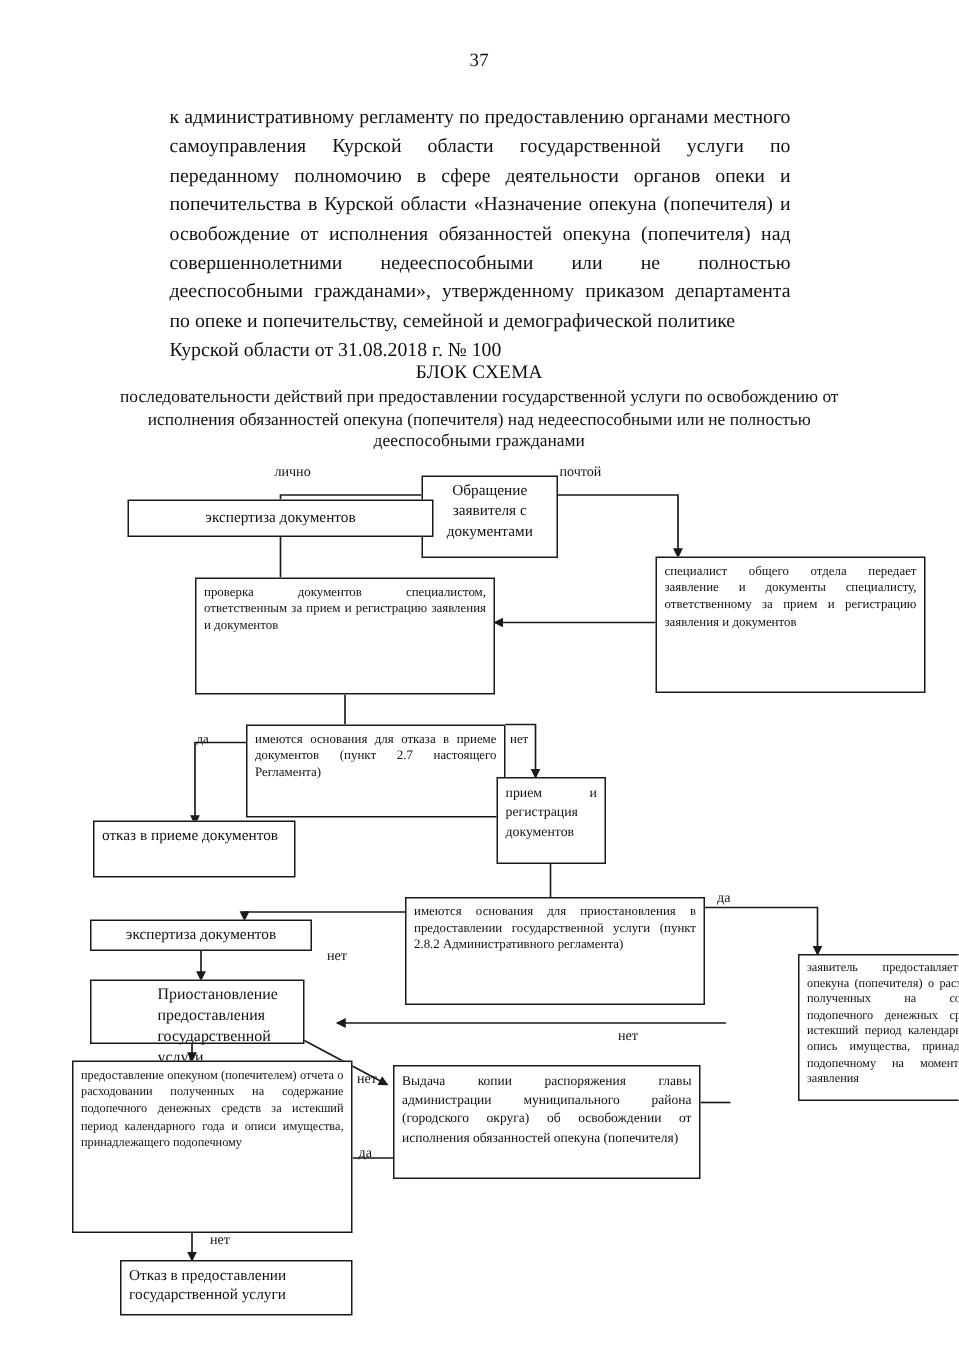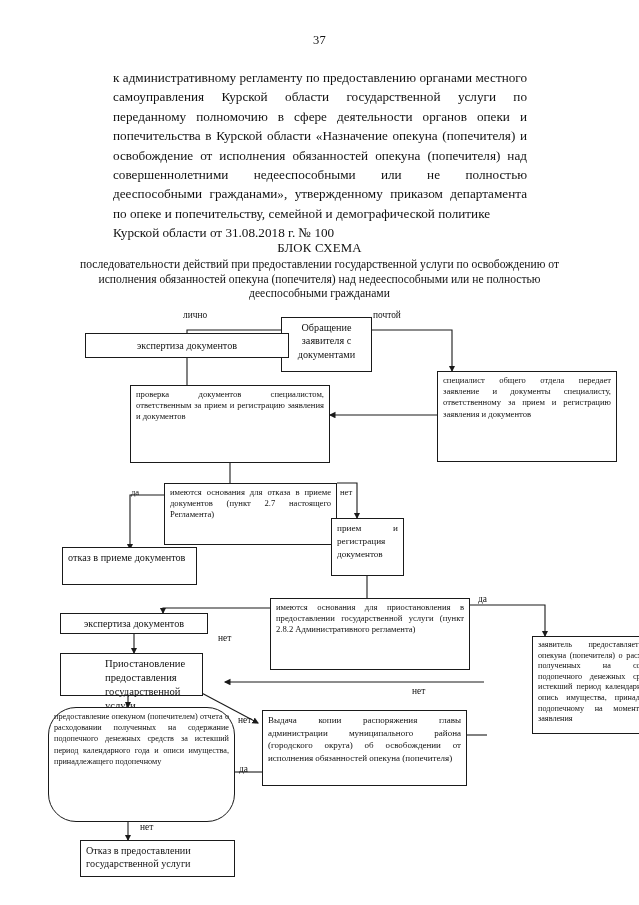--- a/index.html
+++ b/index.html
@@ -167,21 +167,21 @@
     </div>
 
     <div class="node left big" style="left:60px;top:653px;width:143px;height:43px;padding-left:44px;">
       <span>Приостановление предоставления государственной услуги</span>
     </div>
 
     <div class="node" style="left:484px;top:636px;width:148px;height:98px;font-size:8.2px;line-height:10.6px;margin-left:48px;">
       <span class="fill">заявитель предоставляет отчет опекуна (попечителя) о расходовании полученных на содержание подопечного денежных средств за истекший период календарного года; опись имущества, принадлежащего подопечному на момент подачи заявления</span>
     </div>
 
-    <div class="node" style="left:48px;top:707px;width:187px;height:115px;font-size:8.2px;line-height:11.2px;border-radius:28px;">
+    <div class="node" style="left:48px;top:707px;width:187px;height:115px;font-size:8.2px;line-height:11.2px;">
       <span class="fill">предоставление опекуном (попечителем) отчета о расходовании полученных на содержание подопечного денежных средств за истекший период календарного года и описи имущества, принадлежащего подопечному</span>
     </div>
 
     <div class="node" style="left:262px;top:710px;width:205px;height:76px;font-size:9px;line-height:12.6px;">
       <span class="fill">Выдача копии распоряжения главы администрации муниципального района (городского округа) об освобождении от исполнения обязанностей опекуна (попечителя)</span>
     </div>
 
     <div class="node left mid" style="left:80px;top:840px;width:155px;height:37px;">
       <span>Отказ в предоставлении государственной услуги</span>
     </div>

